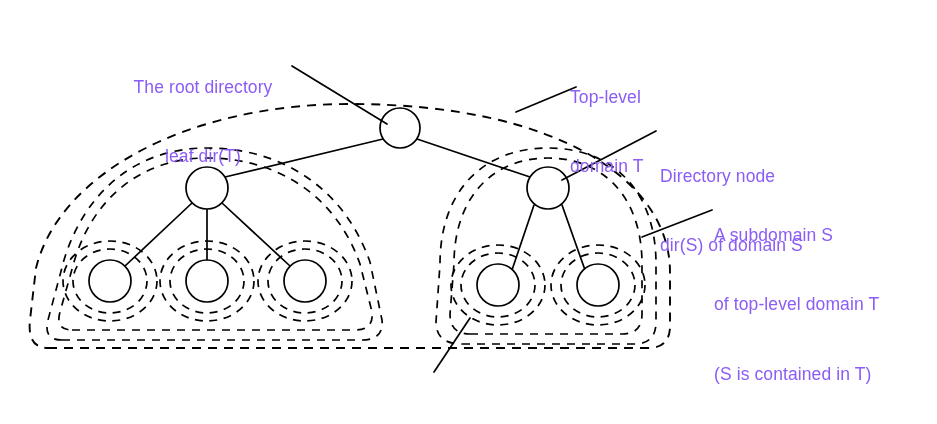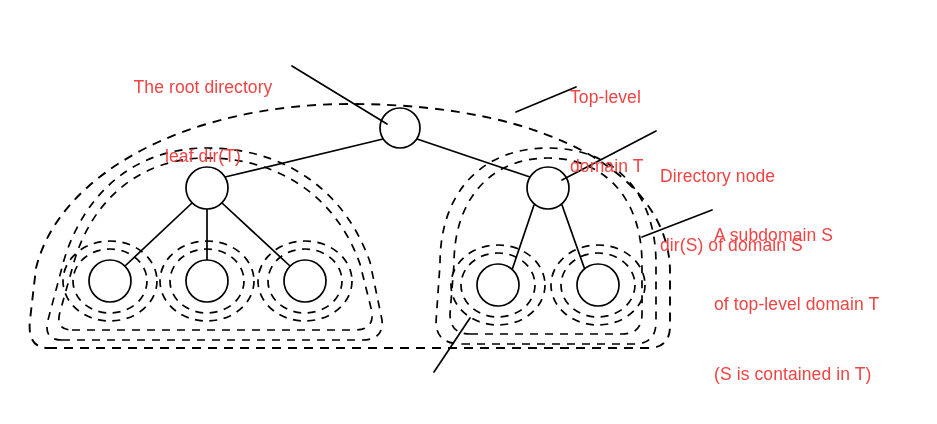--- a/index.html
+++ b/index.html
@@ -63,21 +63,21 @@
     fill: none;
     stroke: #000000;
     stroke-width: 1.7;
     stroke-dasharray: 8 6.5;
     stroke-linecap: butt;
   }
   .lbl {
     position: absolute;
     font-family: "Liberation Sans", sans-serif;
     font-size: 17.5px;
-    color: #ef4444;
+    color: #8b5cf6;
     line-height: 1.32;
     white-space: pre;
     letter-spacing: 0.1px;
   }
   .lbl-center { text-align: center; }
   .lbl-left { text-align: left; }
 </style>
 </head>
 <body>
 

